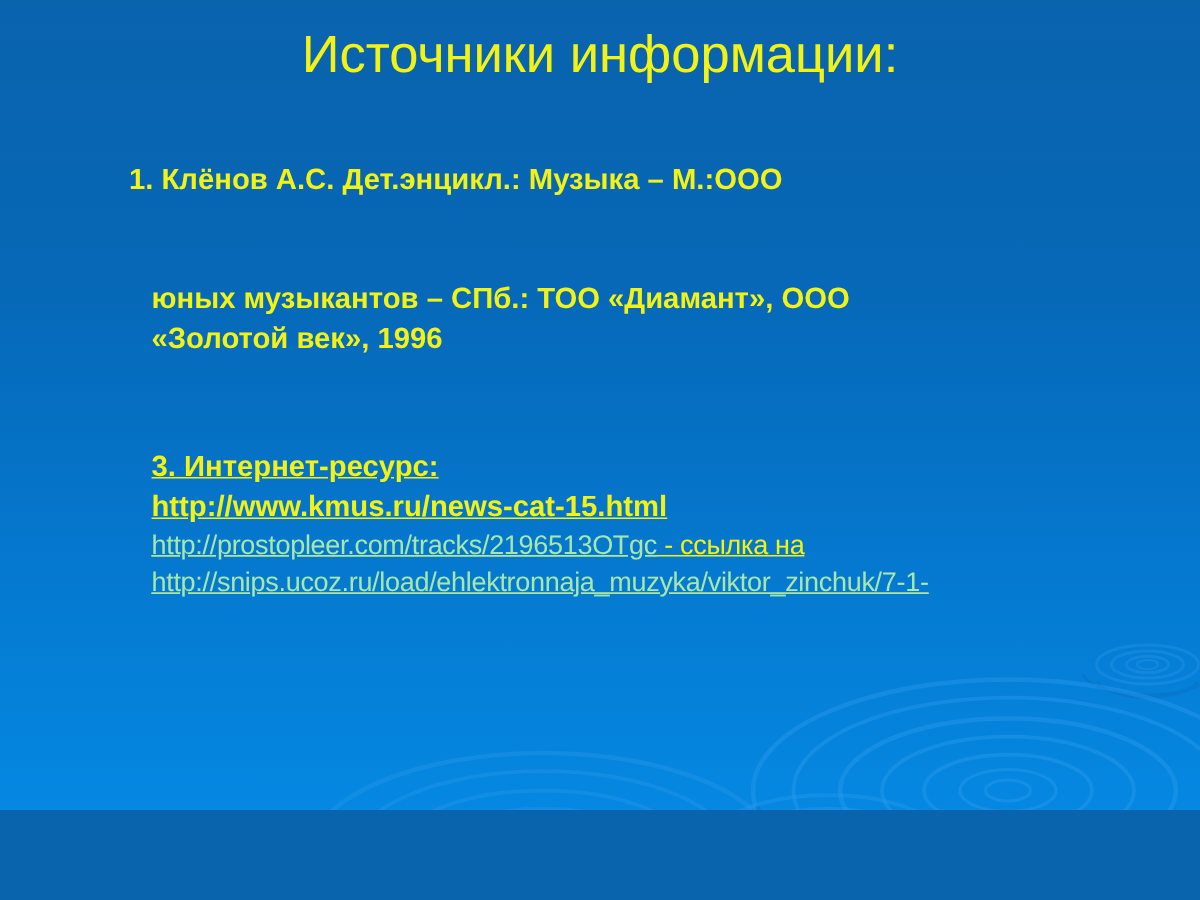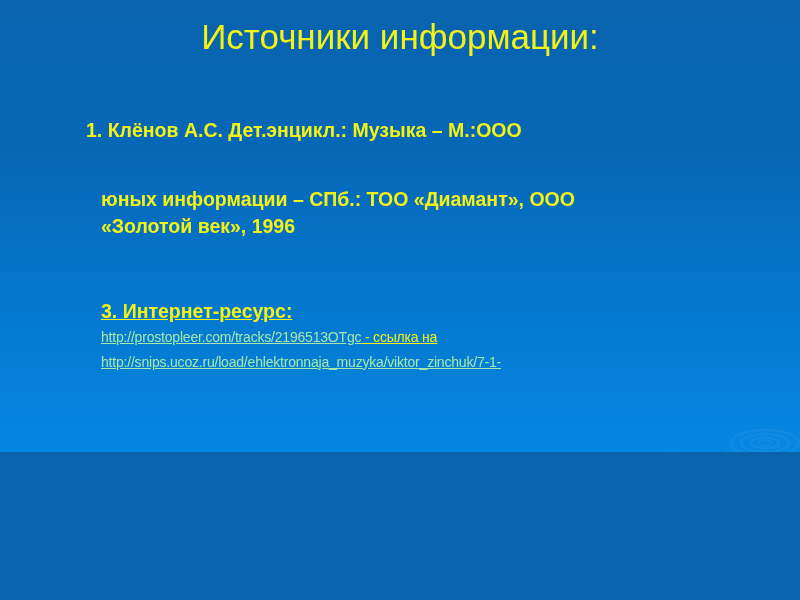--- a/index.html
+++ b/index.html
@@ -8,21 +8,21 @@
     padding: 0;
     background: #0a63ad;
   }
   body {
     font-family: "Liberation Sans", "DejaVu Sans", sans-serif;
   }
 
   #slide {
     position: relative;
     width: 800px;
-    height: 452px;
+    height: 540px;
     overflow: hidden;
     background: linear-gradient(to bottom, #0a63ad 0%, #0668b7 35%, #0576cc 65%, #0588e2 100%);
   }
 
   
   .ripples {
     position: absolute;
     left: 0; top: 0;
     width: 800px;
     height: 600px;
@@ -48,21 +48,21 @@
   .para {
     position: absolute;
     color: #f2f216;
     font-weight: bold;
     font-size: 19.5px;
     line-height: 26.5px;
   }
 
   #para1 {
     left: 86px;
-    top: 117px;
+    top: 107px;
     width: 600px;
     text-indent: 0;
   }
   #para1 .cont {
     display: block;
     padding-left: 14px;
   }
 
   #para2 {
     left: 101px;
@@ -72,21 +72,21 @@
 
   #para3 {
     left: 101px;
     top: 298px;
     width: 640px;
     text-decoration: underline;
   }
 
   .smallline {
     font-weight: normal;
-    font-size: 14px;
+    font-size: 18px;
     line-height: 25px;
     color: #f2f216;
     letter-spacing: -0.2px;
   }
 
   a.link {
     color: #a6e8ab;
     text-decoration: underline;
     text-underline-offset: 1px;
   }
@@ -161,26 +161,27 @@
     </g>
   </svg>
 
   <div id="title">Источники информации:</div>
 
   <div class="para" id="para1">
     <span>1. Клёнов А.С. Дет.энцикл.: Музыка – М.:ООО</span>
   </div>
 
   <div class="para" id="para2">
-    <div>юных информации – СПб.: ТОО «Диамант», ООО</div>
+    <div>юных музыкантов – СПб.: ТОО «Диамант», ООО</div>
     <div>«Золотой век», 1996</div>
   </div>
 
   <div class="para" id="para3">
     <div>3. Интернет-ресурс:</div>
+    <div>http://www.kmus.ru/news-cat-15.html</div>
 
     <div class="smallline">
       <a class="link" href="#">http://prostopleer.com/tracks/2196513OTgc</a><span> - ссылка на</span>
     </div>
 
 
     <div class="smallline nb">
       <a class="link" href="#">http://snips.ucoz.ru/load/ehlektronnaja_muzyka/viktor_zinchuk/7-1-</a>
     </div>
 

